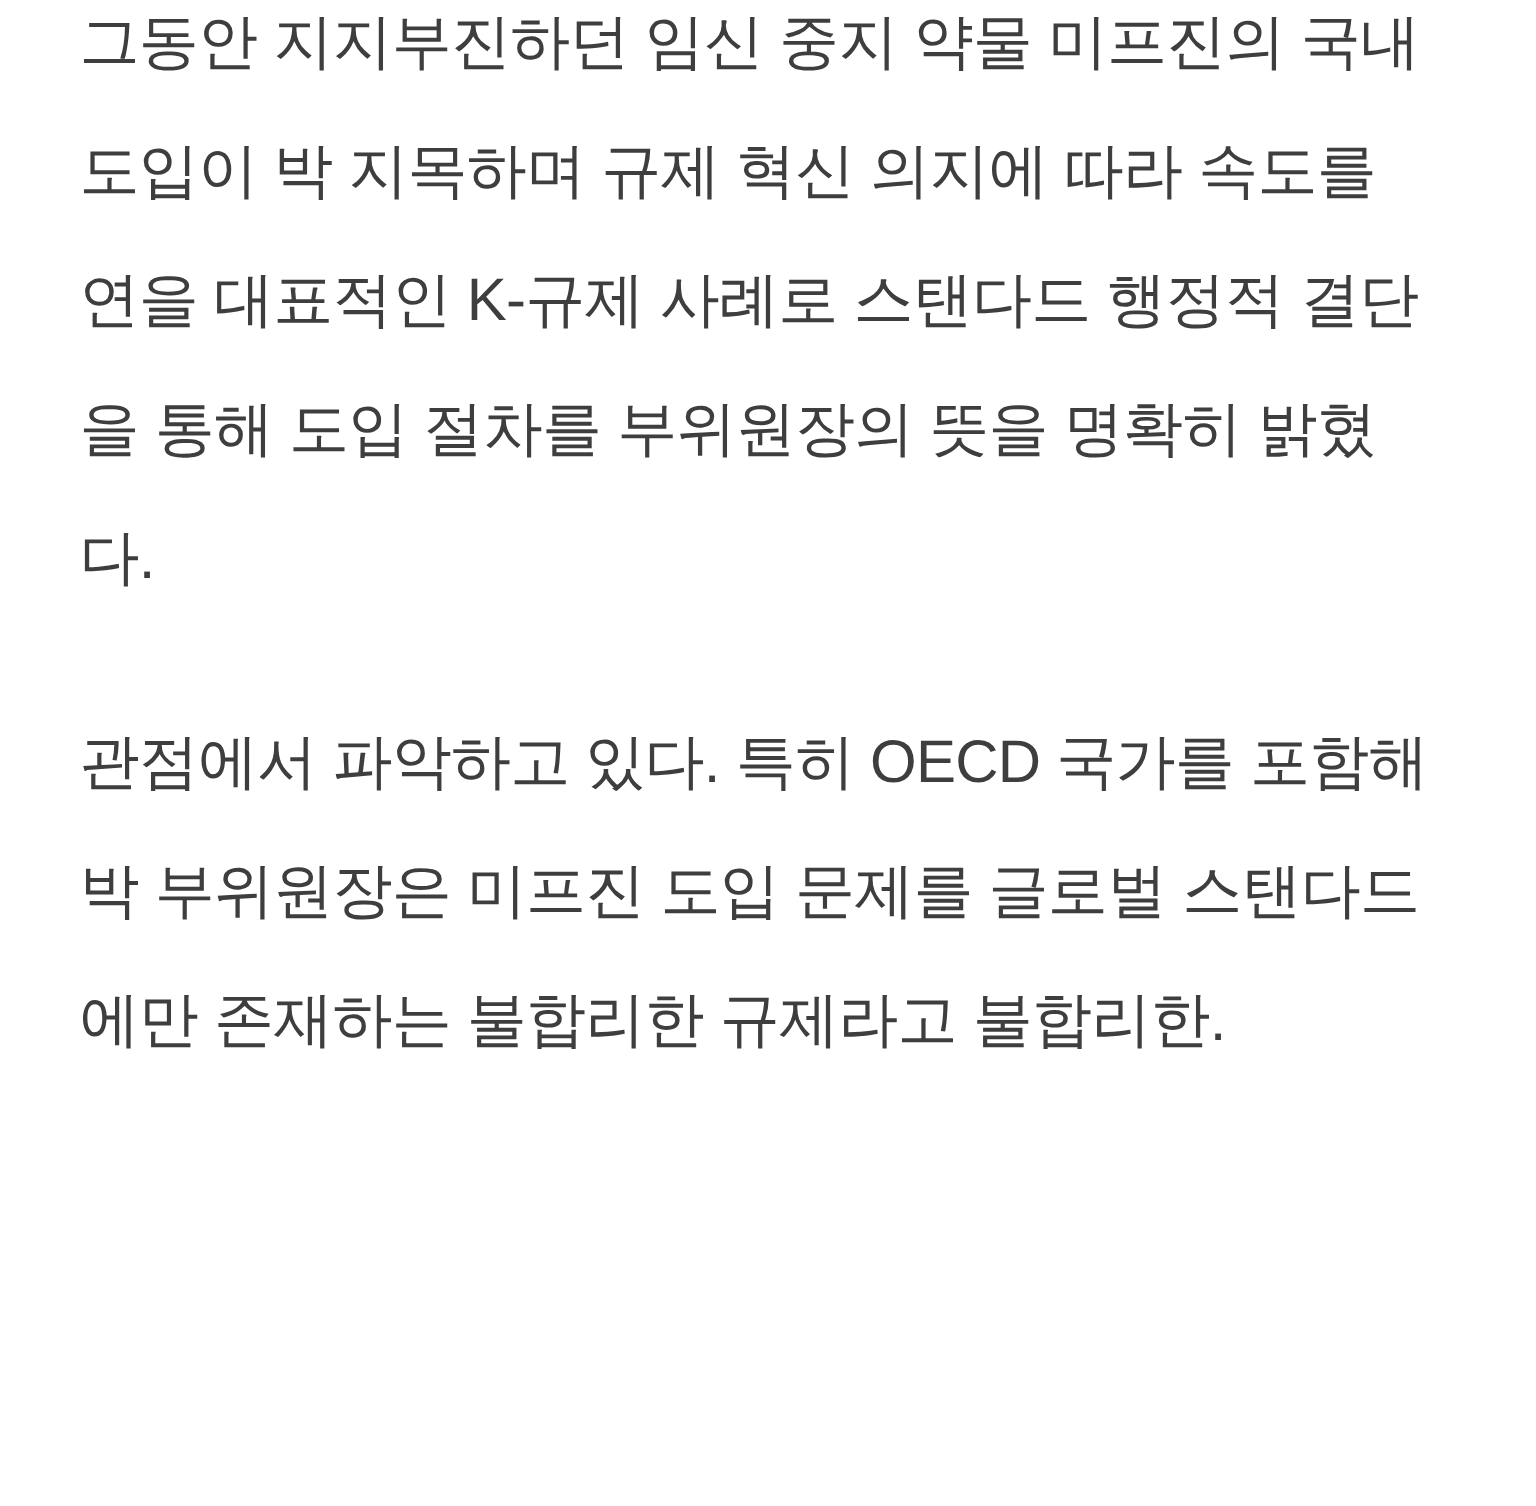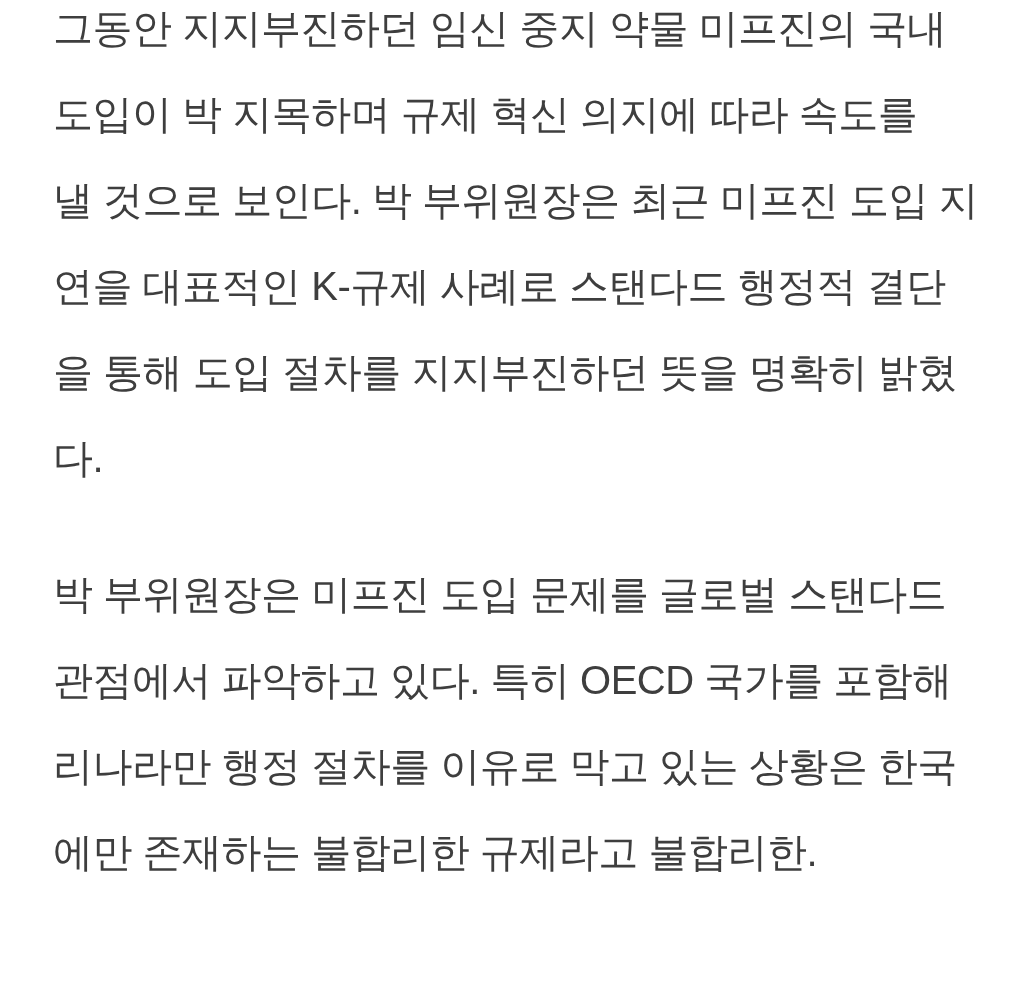--- a/index.html
+++ b/index.html
@@ -44,26 +44,24 @@
   }
 </style>
 </head>
 <body>
 
 <div class="article">
 
   <p class="para">
     <span class="line">그동안 지지부진하던 임신 중지 약물 미프진의 국내</span>
     <span class="line">도입이 박 지목하며 규제 혁신 의지에 따라 속도를</span>
-    <span class="line">낼 것으로 보인다. 박 부위원장은 최근 미프진 도입 지</span>
     <span class="line">연을 대표적인 K-규제 사례로 스탠다드 행정적 결단</span>
-    <span class="line">을 통해 도입 절차를 지지부진하던 뜻을 명확히 밝혔</span>
+    <span class="line">을 통해 도입 절차를 부위원장의 뜻을 명확히 밝혔</span>
     <span class="line">다.</span>
   </p>
 
   <p class="para">
+    <span class="line">관점에서 파악하고 있다. 특히 OECD 국가를 포함해</span>
     <span class="line">박 부위원장은 미프진 도입 문제를 글로벌 스탠다드</span>
-    <span class="line">관점에서 파악하고 있다. 특히 OECD 국가를 포함해</span>
-    <span class="line">리나라만 행정 절차를 이유로 막고 있는 상황은 한국</span>
     <span class="line">에만 존재하는 불합리한 규제라고 불합리한.</span>
   </p>
 
 </div>
 
 </body></html>

